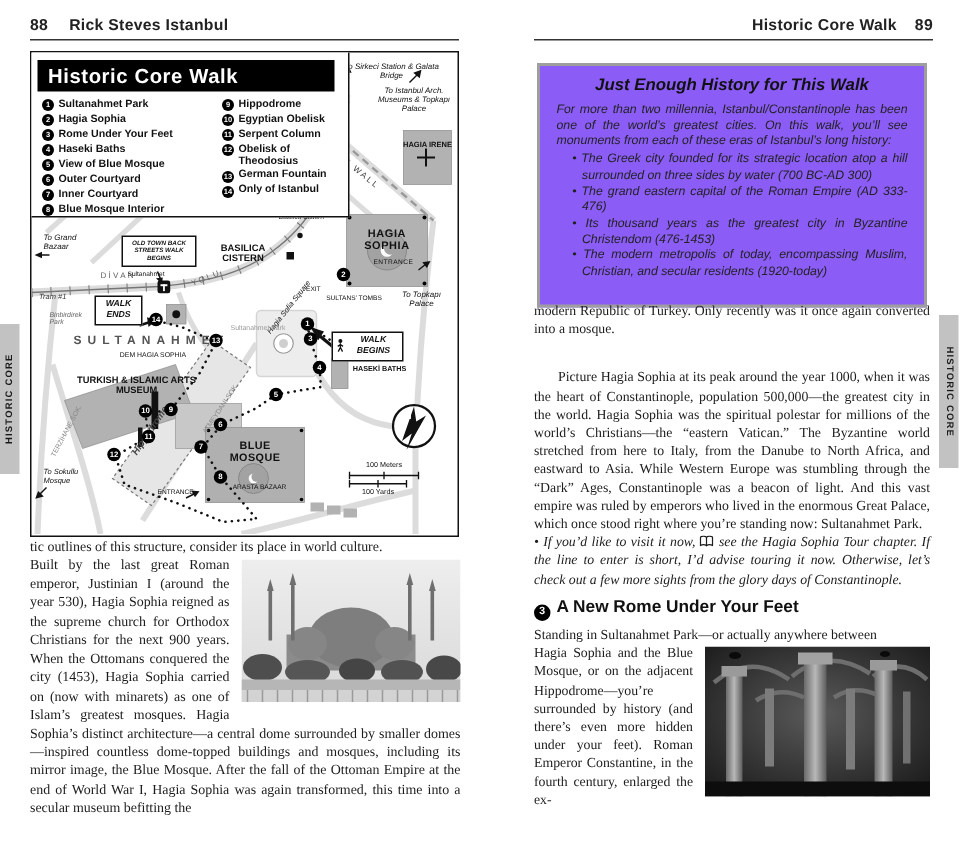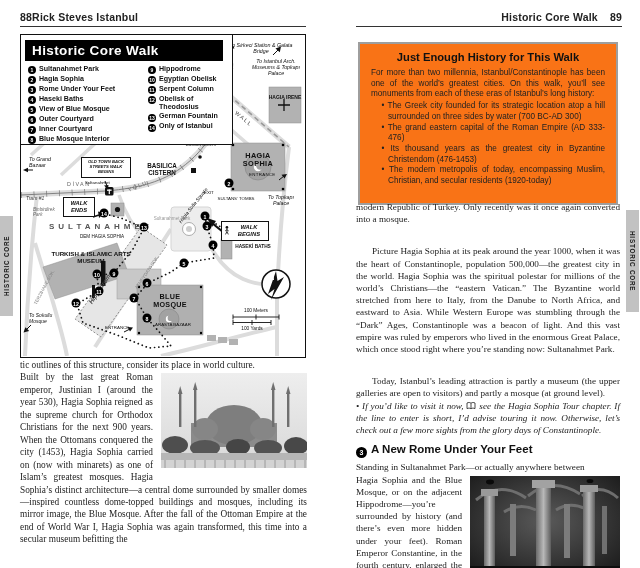--- a/index.html
+++ b/index.html
@@ -1,21 +1,21 @@
 <!DOCTYPE html>
 <html><head>
 <meta charset="utf-8">
 <style>
   html,body{margin:0;padding:0;background:#ffffff;}
   .spread{position:relative;width:640px;height:568px;background:#fff;overflow:hidden;
           font-family:"Liberation Sans",sans-serif;color:#111;}
   
   .hdr{position:absolute;top:11px;font-size:10.5px;font-weight:bold;letter-spacing:.2px;color:#222;}
   .hdr-left{left:20px;}
-  .hdr-left .pgnum{}
+  .hdr-left .pgnum{margin-right:14px;}
   .hdr-right{left:356px;width:266px;text-align:right;}
   .hdr-right .pgnum{margin-left:12px;}
   .hrule{position:absolute;top:26px;height:1.2px;background:#333;}
   .hrule-l{left:20px;width:286px;}
   .hrule-r{left:356px;width:266px;}
   
   .tab{position:absolute;width:13px;background:#c2c2c2;color:#1a1a1a;
        font-size:6.3px;font-weight:bold;letter-spacing:.8px;text-align:center;
        display:flex;align-items:center;justify-content:center;}
   .tab-l{left:0;top:216px;height:100px;writing-mode:vertical-rl;transform:rotate(180deg);}
@@ -54,21 +54,21 @@
   .photo-bc{float:right;width:150px;height:100px;margin:2px 0 0 8px;}
   .tip{font-style:italic;}
   .bookicon{display:inline-block;vertical-align:-1px;}
   .sechead{font-size:11.5px;font-weight:bold;font-family:"Liberation Sans",sans-serif;color:#111;
            margin:7px 0 3px 0;text-align:left;text-indent:0;}
   .cnum{display:inline-flex;width:11px;height:11px;border-radius:50%;background:#000;color:#fff;
         font-size:7px;font-weight:bold;align-items:center;justify-content:center;margin-right:4px;
         vertical-align:-1.5px;}
   
   .sbox{position:absolute;left:358px;top:42px;width:260px;height:163px;box-sizing:border-box;
-        border:2px solid #9e9e9e;background:#f97316;padding:7px 11px 6px 11px;}
+        border:2px solid #9e9e9e;background:#8b5cf6;padding:7px 11px 6px 11px;font-style:italic;}
   .sbox-title{font-size:11.2px;font-weight:bold;text-align:center;margin-bottom:5px;color:#111;}
   .sbox-body{font-size:8.2px;line-height:10.7px;color:#222;text-align:justify;}
   .sbox-bullets{margin-top:1px;}
   .sbullet{padding-left:17px;text-indent:-6.5px;text-align:justify;}
 </style>
 </head>
 <body>
 
 <div class="spread">
 
@@ -357,21 +357,20 @@
       <div class="sbullet">•&nbsp;<span>The Greek city founded for its strategic location atop a hill surrounded on three sides by water (700 BC-AD 300)</span></div>
       <div class="sbullet">•&nbsp;<span>The grand eastern capital of the Roman Empire (AD 333-476)</span></div>
       <div class="sbullet">•&nbsp;<span>Its thousand years as the greatest city in Byzantine Christendom (476-1453)</span></div>
       <div class="sbullet">•&nbsp;<span>The modern metropolis of today, encompassing Muslim, Christian, and secular residents (1920-today)</span></div>
     </div>
   </div>
 
   <div class="serif body-r">
     <div>modern Republic of Turkey. Only recently was it once again converted into a mosque.</div>
     <div class="ind">Picture Hagia Sophia at its peak around the year 1000, when it was the heart of Constantinople, population 500,000—the greatest city in the world. Hagia Sophia was the spiritual polestar for millions of the world’s Christians—the “eastern Vatican.” The Byzantine world stretched from here to Italy, from the Danube to North Africa, and eastward to Asia. While Western Europe was stumbling through the “Dark” Ages, Constantinople was a beacon of light. And this vast empire was ruled by emperors who lived in the enormous Great Palace, which once stood right where you’re standing now: Sultanahmet Park.</div>
-    <div class="ind">Today, Istanbul’s leading attraction is partly a museum (the upper galleries are open to visitors) and partly a mosque (at ground level).</div>
     <div class="tip">
       <span>• If you’d like to visit it now, </span><svg class="bookicon" width="10" height="8" viewBox="0 0 10 8">
           <path d="M1,1 C2.5,0.2 4,0.4 5,1.2 C6,0.4 7.5,0.2 9,1 V6.6 C7.5,5.9 6,6 5,6.8 C4,6 2.5,5.9 1,6.6 Z" fill="none" stroke="#1c1c1c" stroke-width="0.8"></path>
           <path d="M5,1.2 V6.8" stroke="#1c1c1c" stroke-width="0.8"></path>
         </svg><span> see the Hagia Sophia Tour chapter. If the line to enter is short, I’d advise touring it now. Otherwise, let’s check out a few more sights from the glory days of Constantinople.</span>
     </div>
     <div class="sechead">
       <span class="cnum">3</span><span>A New Rome Under Your Feet</span>
     </div>
     <div>Standing in Sultanahmet Park—or actually anywhere between</div>

